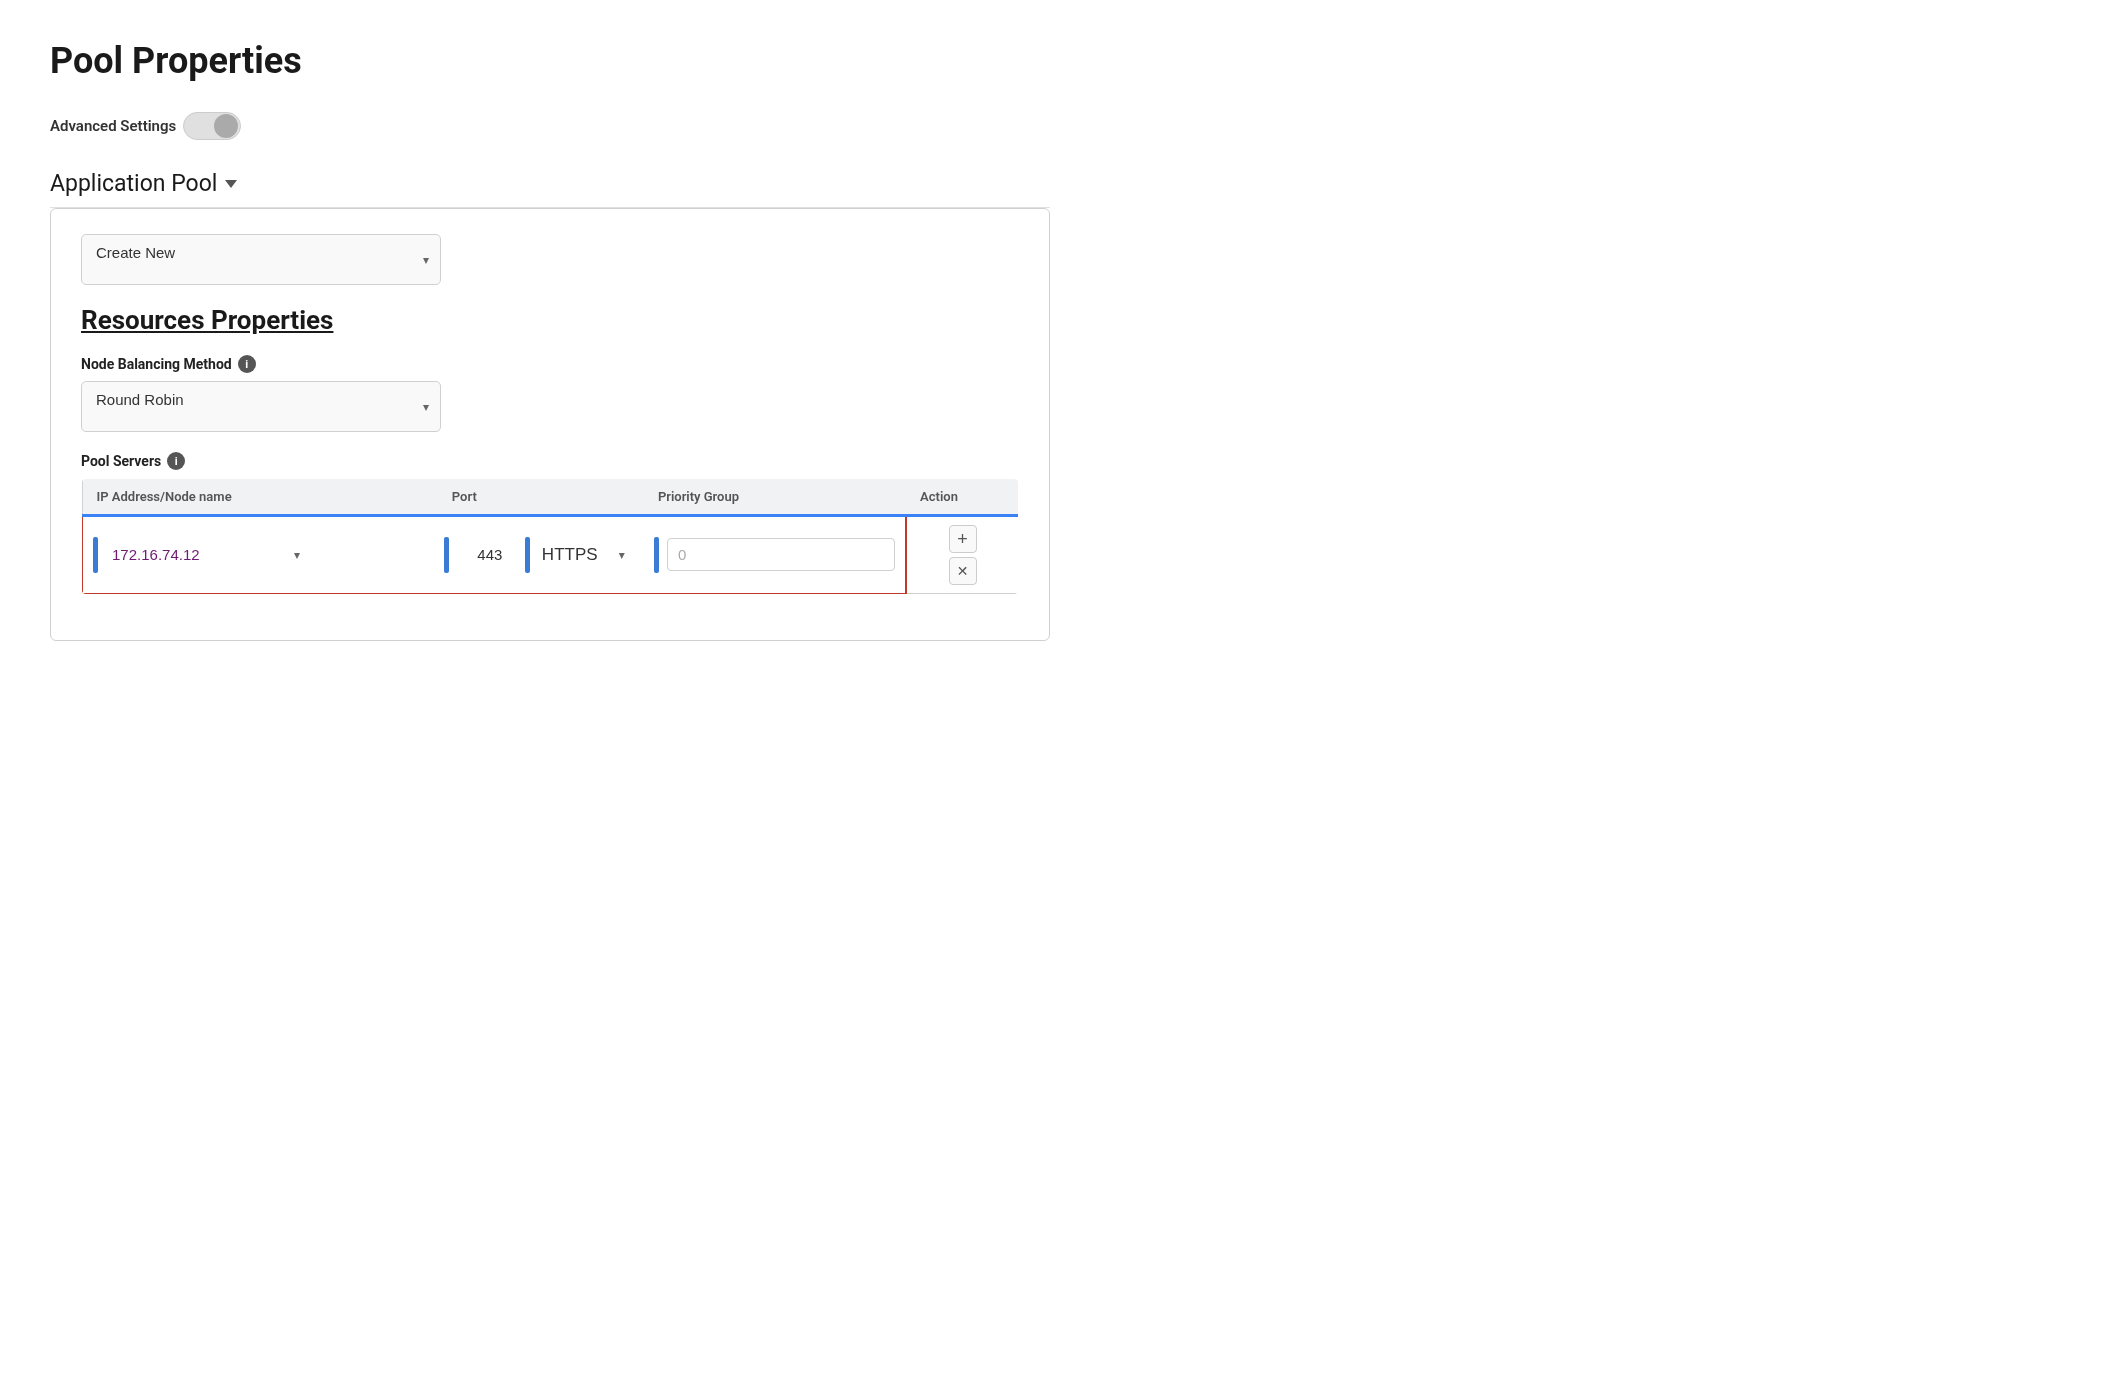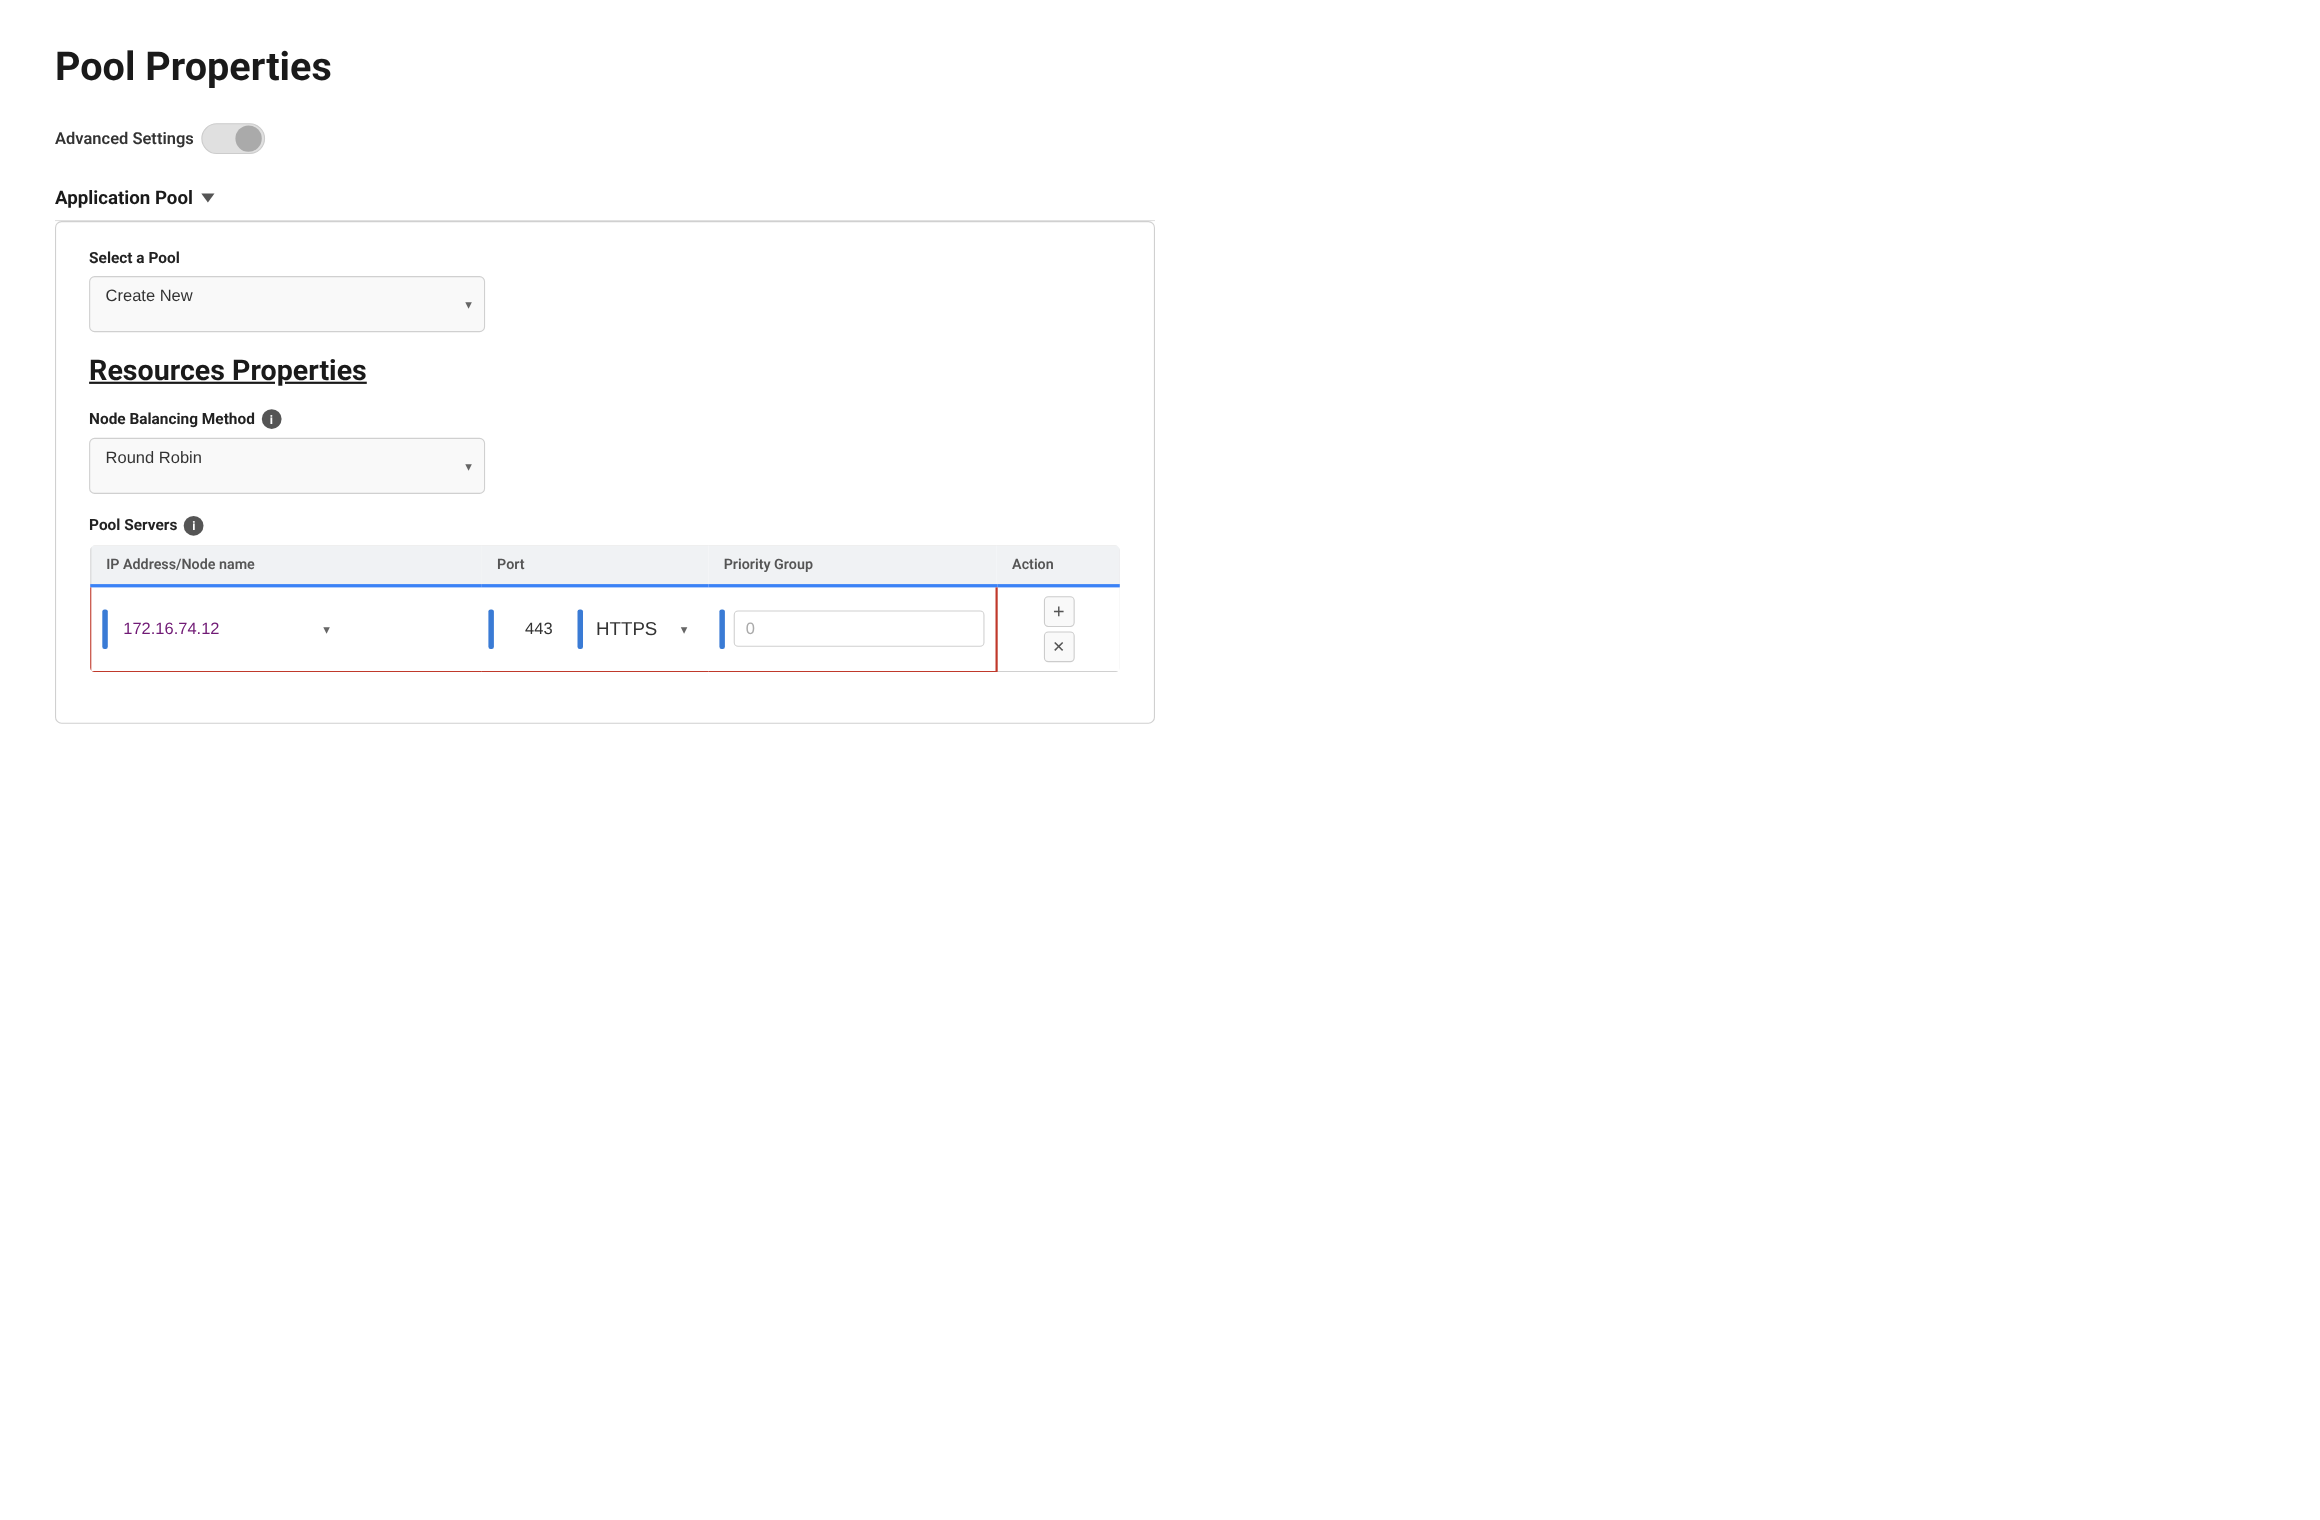--- a/index.html
+++ b/index.html
@@ -62,22 +62,22 @@
     .section-header {
       display: flex;
       align-items: center;
       gap: 8px;
       margin-bottom: 0;
       padding-bottom: 10px;
       border-bottom: 1px solid #e0e0e0;
     }
 
     .section-header-title {
-      font-size: 17px;
-      font-weight: 700;
+      font-size: 23px;
+      font-weight: 400;
       color: #1a1a1a;
     }
 
     .chevron-down {
       width: 0;
       height: 0;
       border-left: 6px solid transparent;
       border-right: 6px solid transparent;
       border-top: 8px solid #555;
       display: inline-block;
@@ -208,21 +208,20 @@
 </div>
 
 <div class="section-header">
   <span class="section-header-title">Application Pool</span>
   <span class="chevron-down"></span>
 </div>
 
 <div class="panel">
 
   <div class="field-group">
-    <div class="field-label">Select a Pool</div>
     <div class="select-wrapper">
       <select class="select-control">
         <option>Create New</option>
         <option>Pool 1</option>
         <option>Pool 2</option>
       </select>
       <span class="select-chevron">▾</span>
     </div>
   </div>
 

